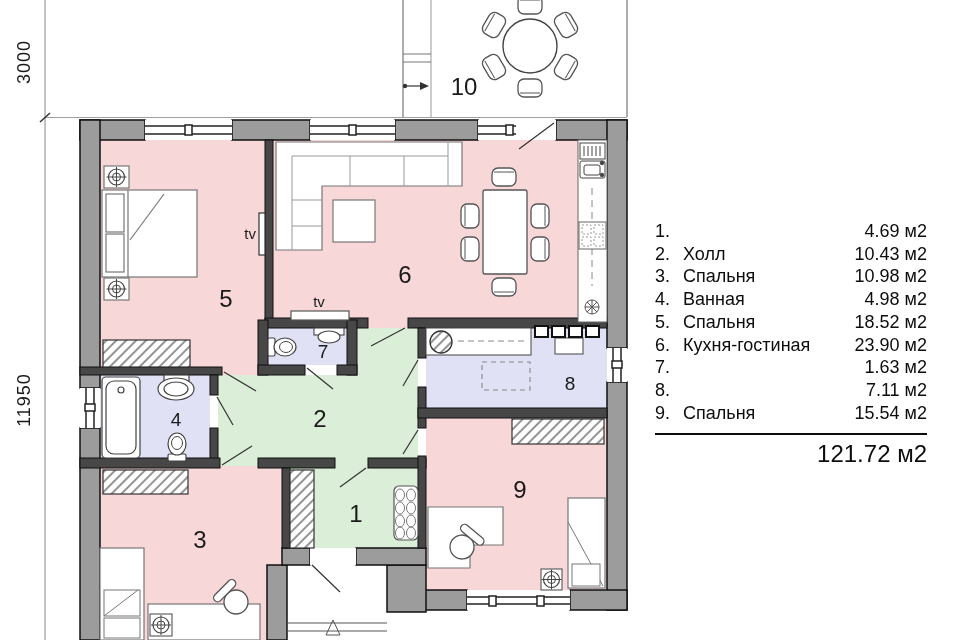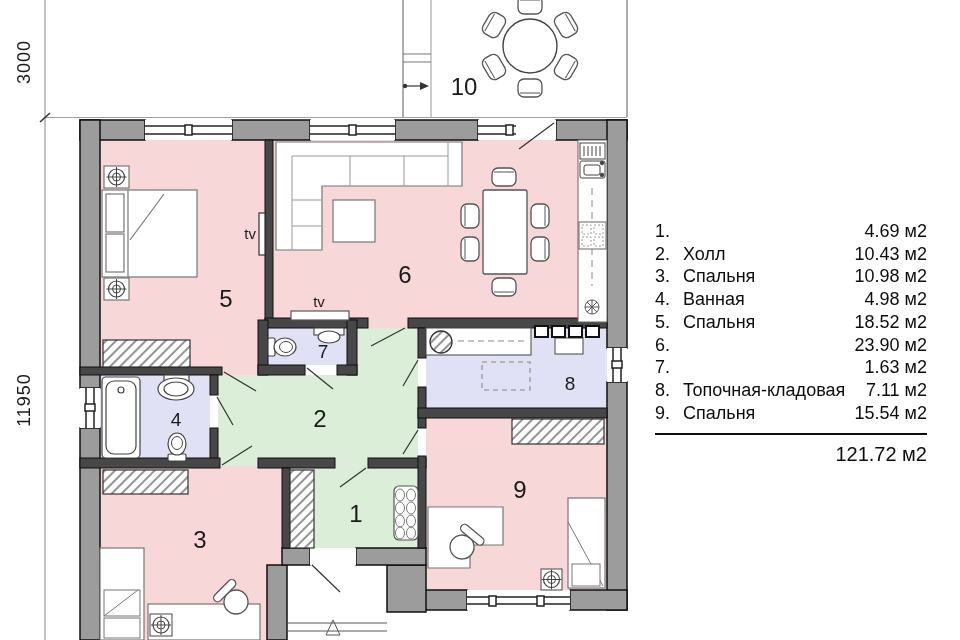--- a/index.html
+++ b/index.html
@@ -15,21 +15,21 @@
   .dim-label { font-size:18px; letter-spacing:1px; }
   .legend {
     position:absolute; left:655px; top:220px; width:272px;
     font-size:18px; line-height:22.7px; color:#0d0d0d;
   }
   .legend-row { display:flex; }
   .legend-num { width:28px; flex:0 0 28px; }
   .legend-label { flex:1 1 auto; white-space:nowrap; }
   .legend-area { margin-left:auto; white-space:nowrap; }
   .legend-divider { border-top:2.5px solid #0d0d0d; margin-top:9px; }
-  .legend-total { text-align:right; margin-top:8px; font-size:20px; }
+  .legend-total { text-align:right; margin-top:8px; font-size:24px; }
 </style>
 </head>
 <body>
 
 <div class="stage">
 
 <svg class="plan-svg" width="960" height="640" viewBox="0 0 960 640">
   <defs>
     <pattern id="hatch" patternUnits="userSpaceOnUse" width="7" height="7" patternTransform="rotate(45)">
       <rect width="7" height="7" fill="#ffffff"></rect>
@@ -366,29 +366,29 @@
     <span class="legend-label">Ванная</span>
     <span class="legend-area">4.98 м2</span>
   </div>
   <div class="legend-row">
     <span class="legend-num">5.</span>
     <span class="legend-label">Спальня</span>
     <span class="legend-area">18.52 м2</span>
   </div>
   <div class="legend-row">
     <span class="legend-num">6.</span>
+    <span class="legend-label">Кухня-гостиная</span>
     <span class="legend-area">23.90 м2</span>
   </div>
   <div class="legend-row">
     <span class="legend-num">7.</span>
     <span class="legend-area">1.63 м2</span>
   </div>
   <div class="legend-row">
     <span class="legend-num">8.</span>
-    <span class="legend-label">Топочная-кладовая</span>
     <span class="legend-area">7.11 м2</span>
   </div>
   <div class="legend-row">
     <span class="legend-num">9.</span>
     <span class="legend-label">Спальня</span>
     <span class="legend-area">15.54 м2</span>
   </div>
   <div class="legend-divider"></div>
   <div class="legend-total">121.72 м2</div>
 </div>

